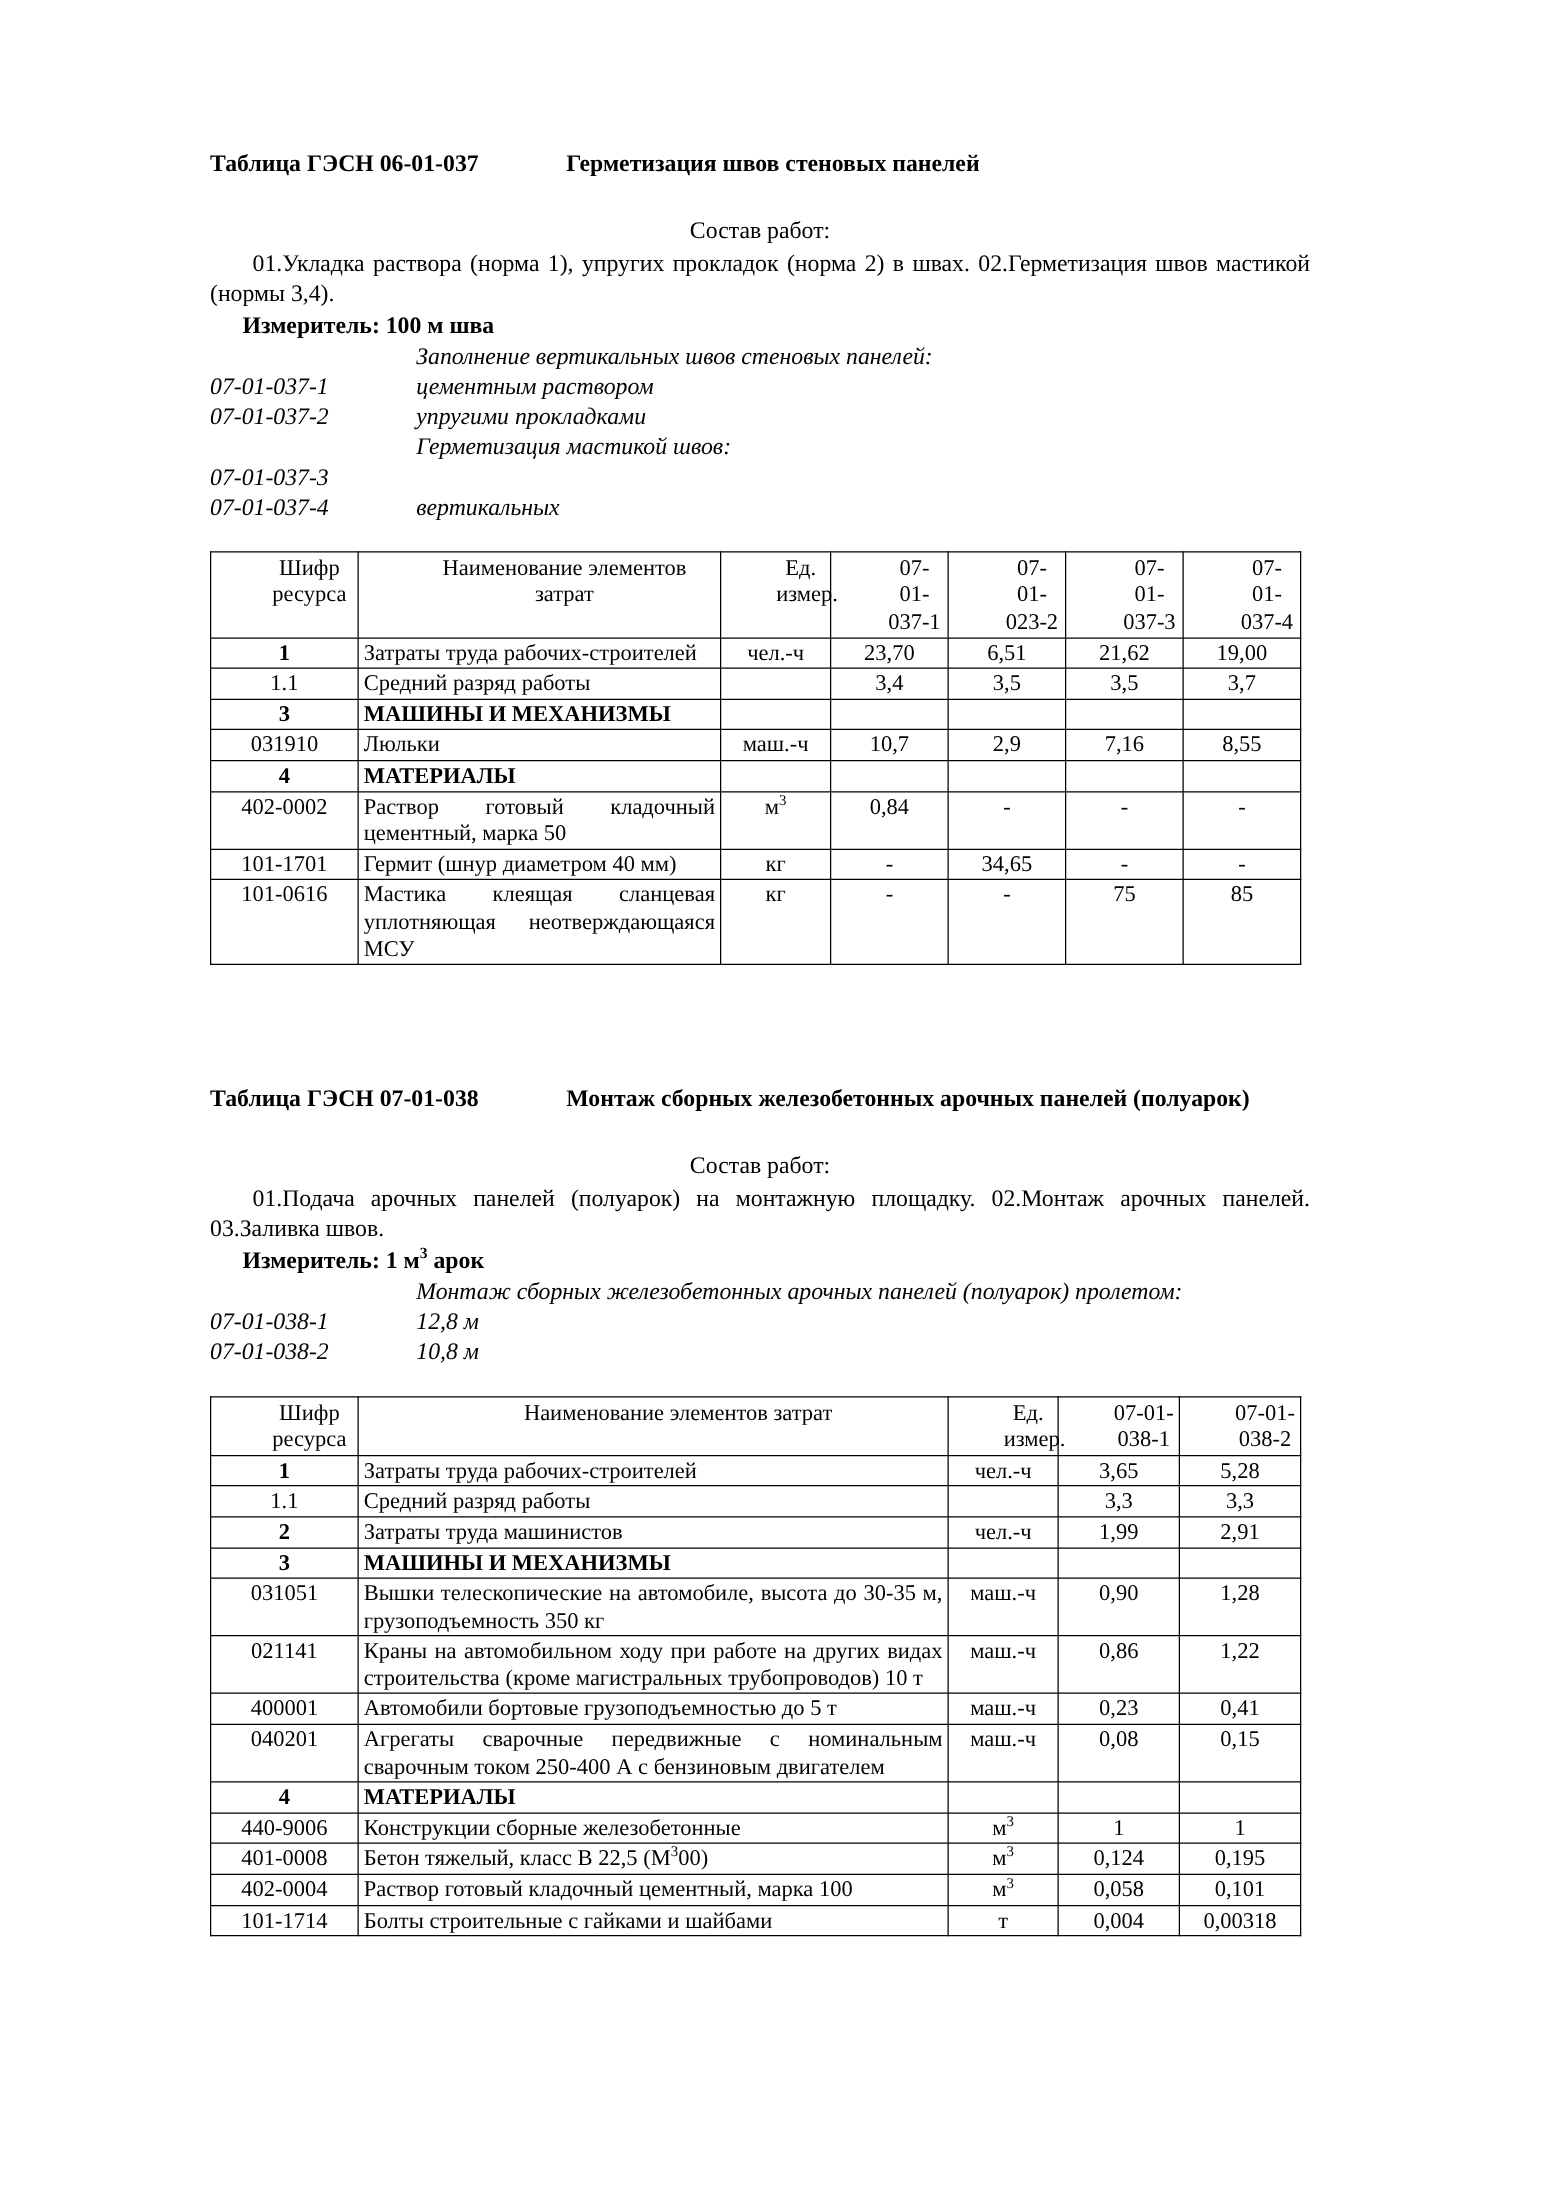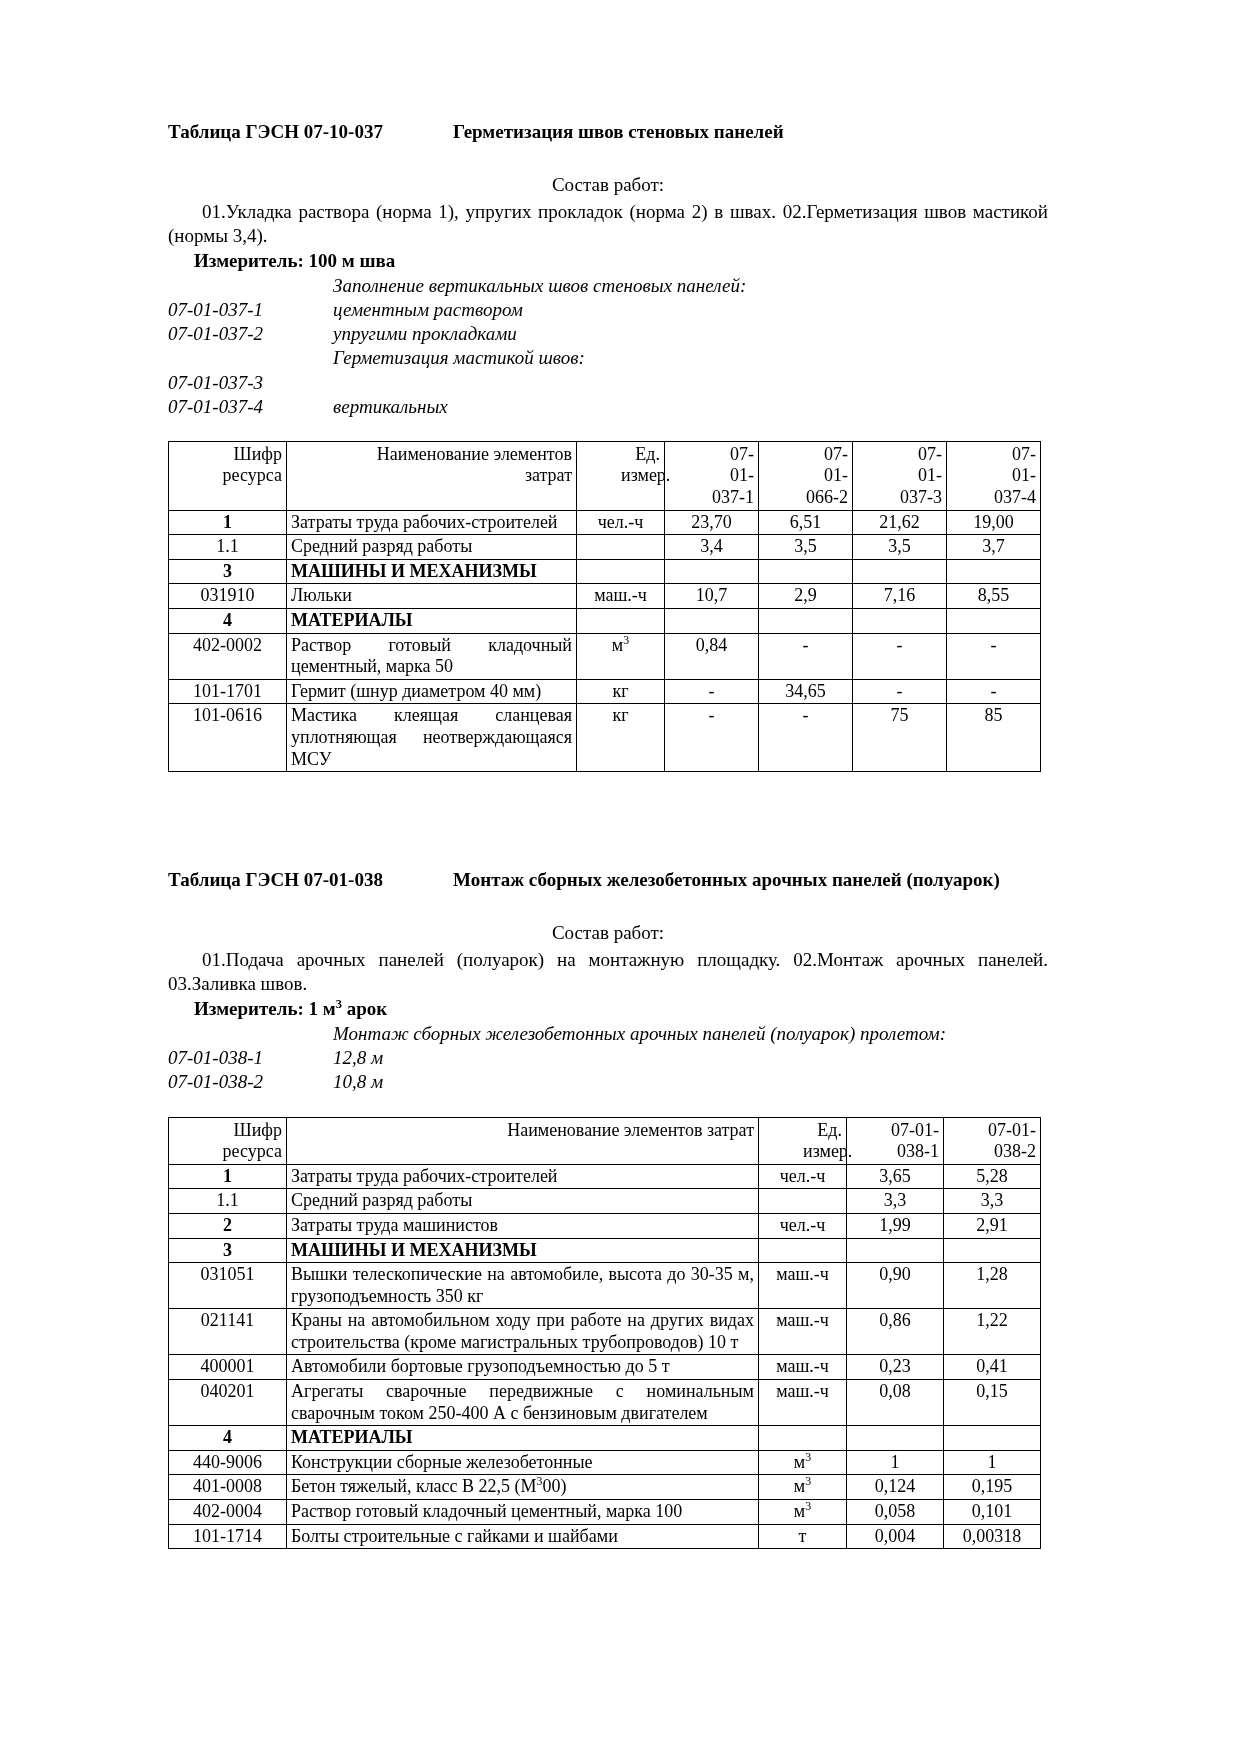--- a/index.html
+++ b/index.html
@@ -88,21 +88,21 @@
     table-layout: fixed;
     margin-top: 22px;
   }
   table.gesn td {
     border: 1px solid #000;
     padding: 1px 4px;
     vertical-align: top;
     line-height: 1.2;
   }
   table.gesn td.hdr {
-    text-align: right;
+    text-align: center;
     vertical-align: top;
     padding-top: 2px;
     padding-left: 44px;
   }
   .c-code  { text-align: center; }
   .c-name  { text-align: justify; text-align-last: left; }
   .c-unit  { text-align: center; }
   .c-val   { text-align: center; }
   .bold    { font-weight: bold; }
   .grp-top td { border-top: 2px solid #000; }
@@ -130,21 +130,21 @@
   .spacer-big { height: 96px; }
 </style>
 </head>
 <body>
 
 <div class="page">
 
   <div>
 
     <div class="tbl-heading">
-      <span class="code">Таблица ГЭСН 07-10-037</span>
+      <span class="code">Таблица ГЭСН 06-01-037</span>
       <span class="title center-one">Герметизация швов стеновых панелей</span>
     </div>
 
     <div class="sostav">Состав работ:</div>
     <div class="para">01.Укладка раствора (норма 1), упругих прокладок (норма 2) в швах. 02.Герметизация швов мастикой (нормы 3,4).</div>
     <div class="izmeritel">Измеритель: 100 м шва</div>
 
     <div class="norm-list">
       <div class="norm-row">
         <span class="ncode"></span>
@@ -193,21 +193,21 @@
           <td class="hdr">
             <div>Ед.</div>
             <div>измер.</div>
           </td>
           <td class="hdr">
             <div>07-01-</div>
             <div>037-1</div>
           </td>
           <td class="hdr">
             <div>07-01-</div>
-            <div>066-2</div>
+            <div>023-2</div>
           </td>
           <td class="hdr">
             <div>07-01-</div>
             <div>037-3</div>
           </td>
           <td class="hdr">
             <div>07-01-</div>
             <div>037-4</div>
           </td>
         </tr>

